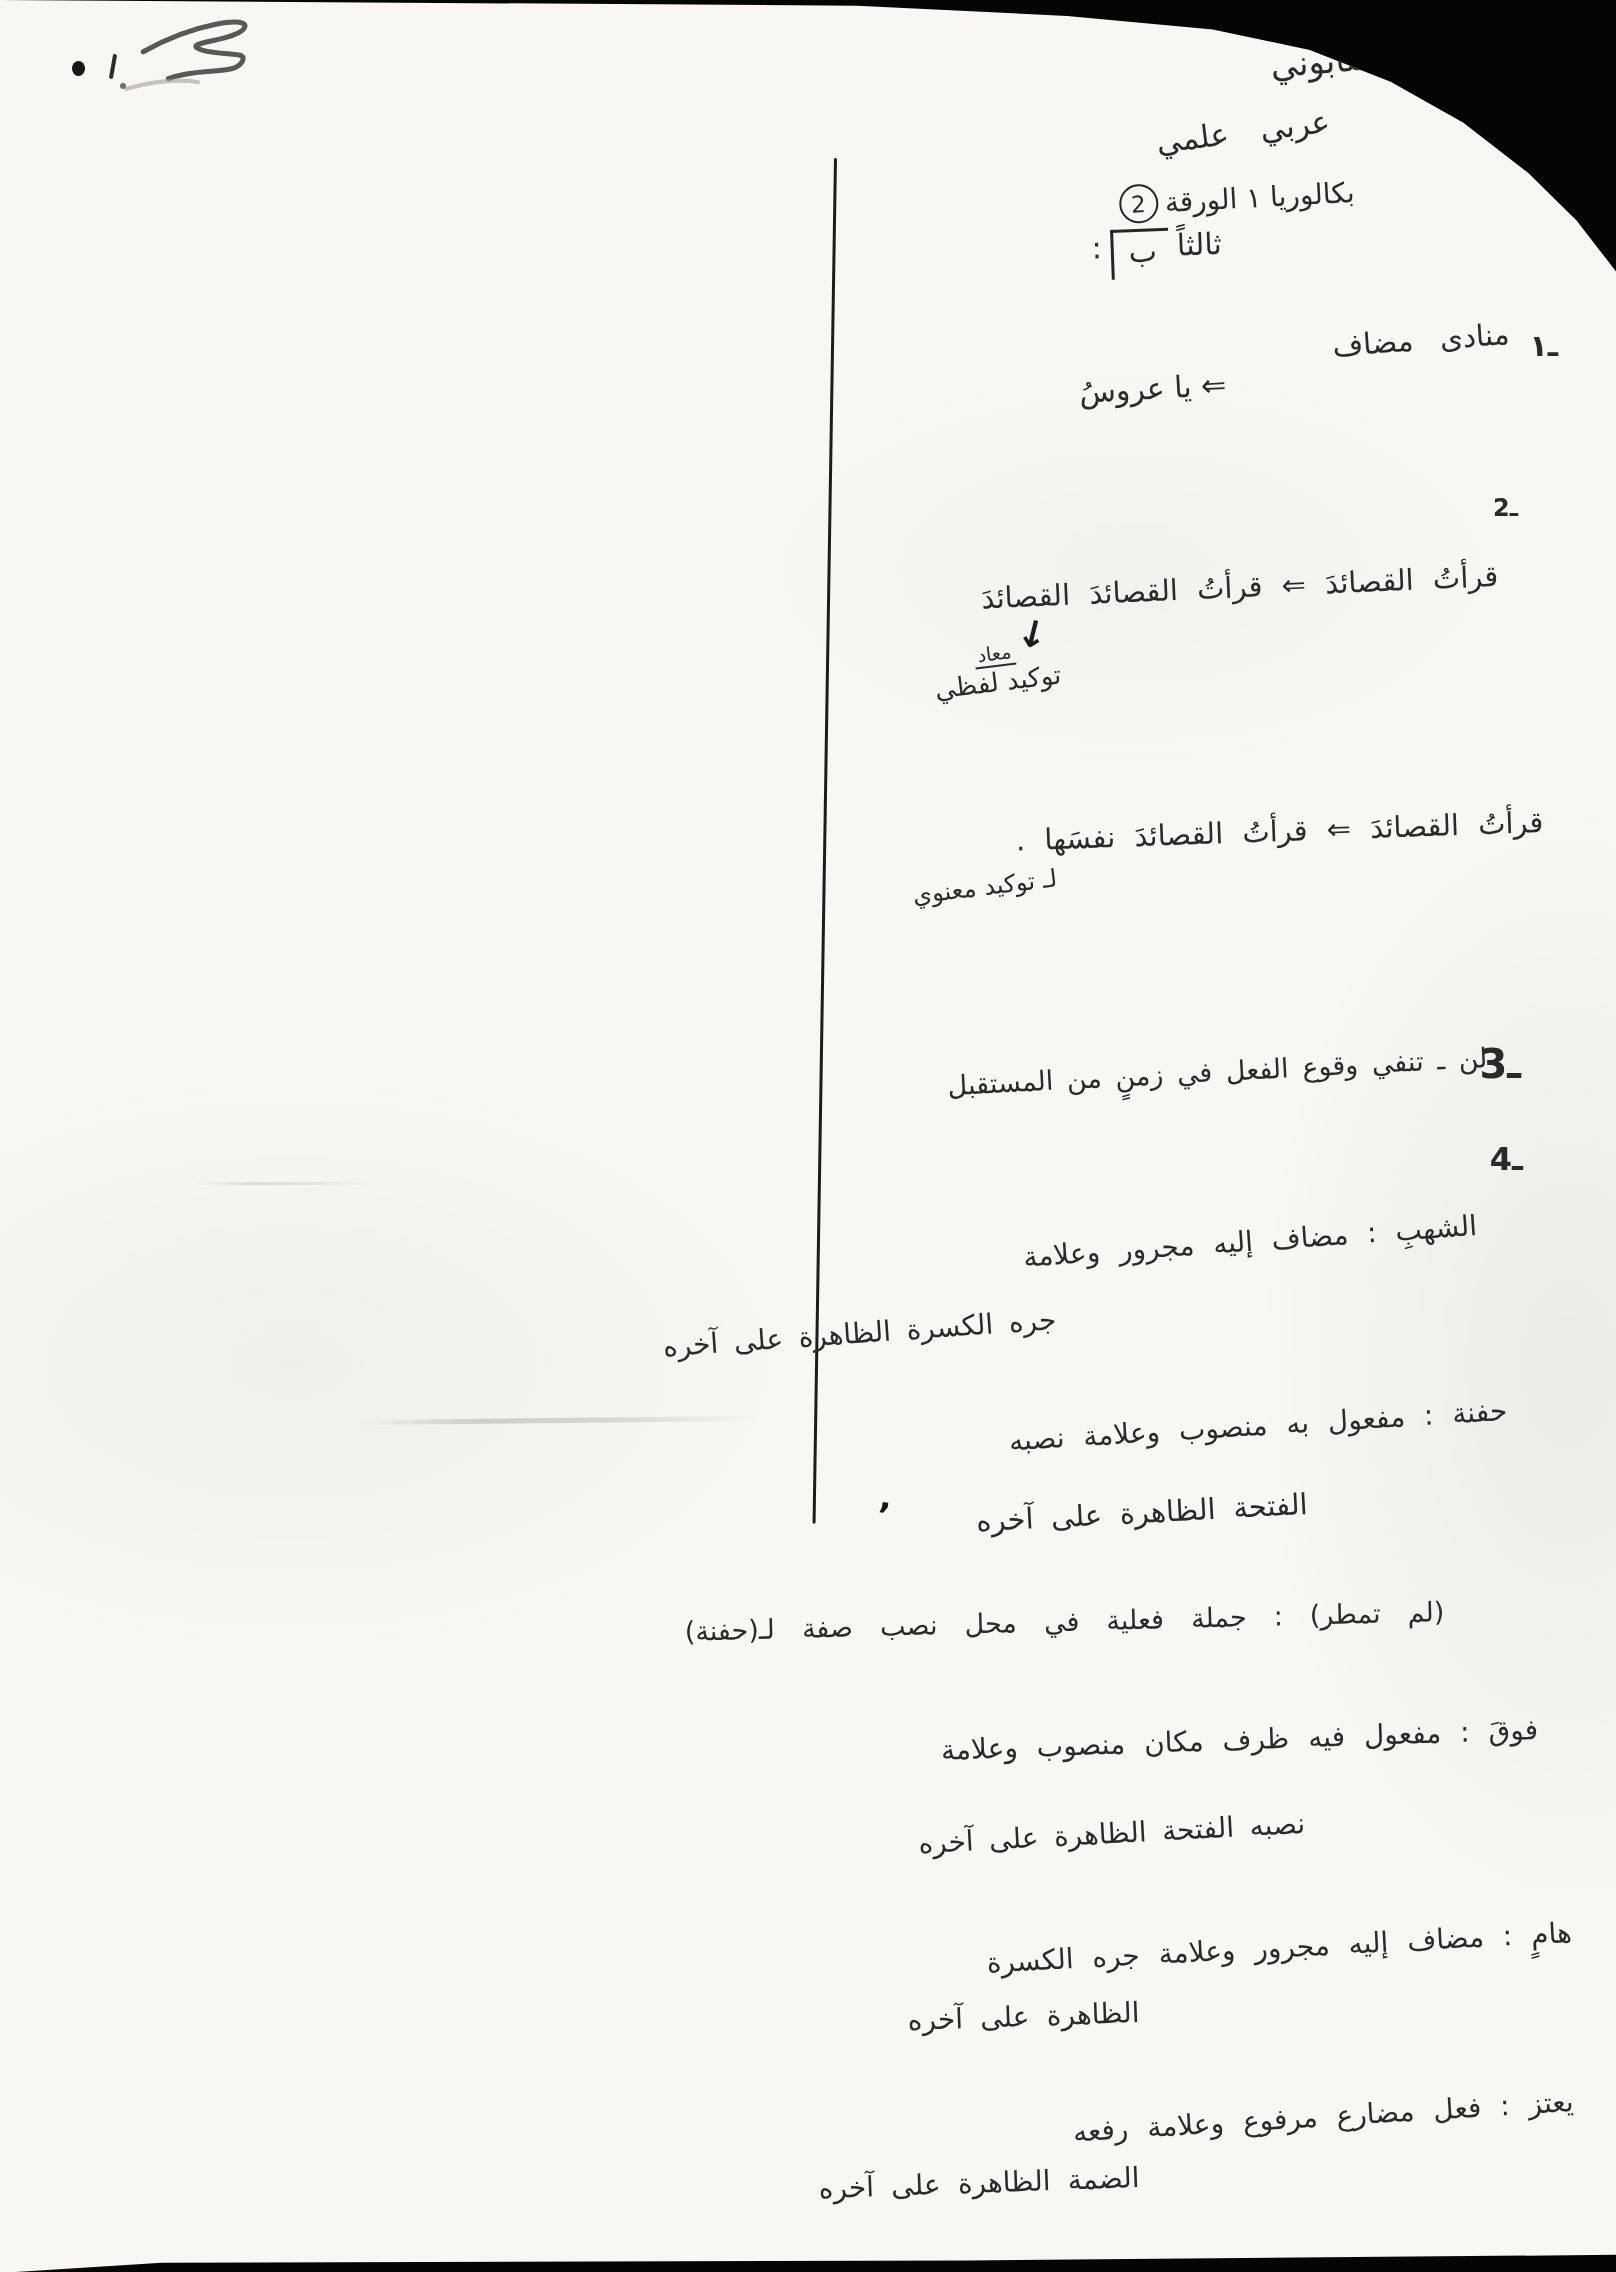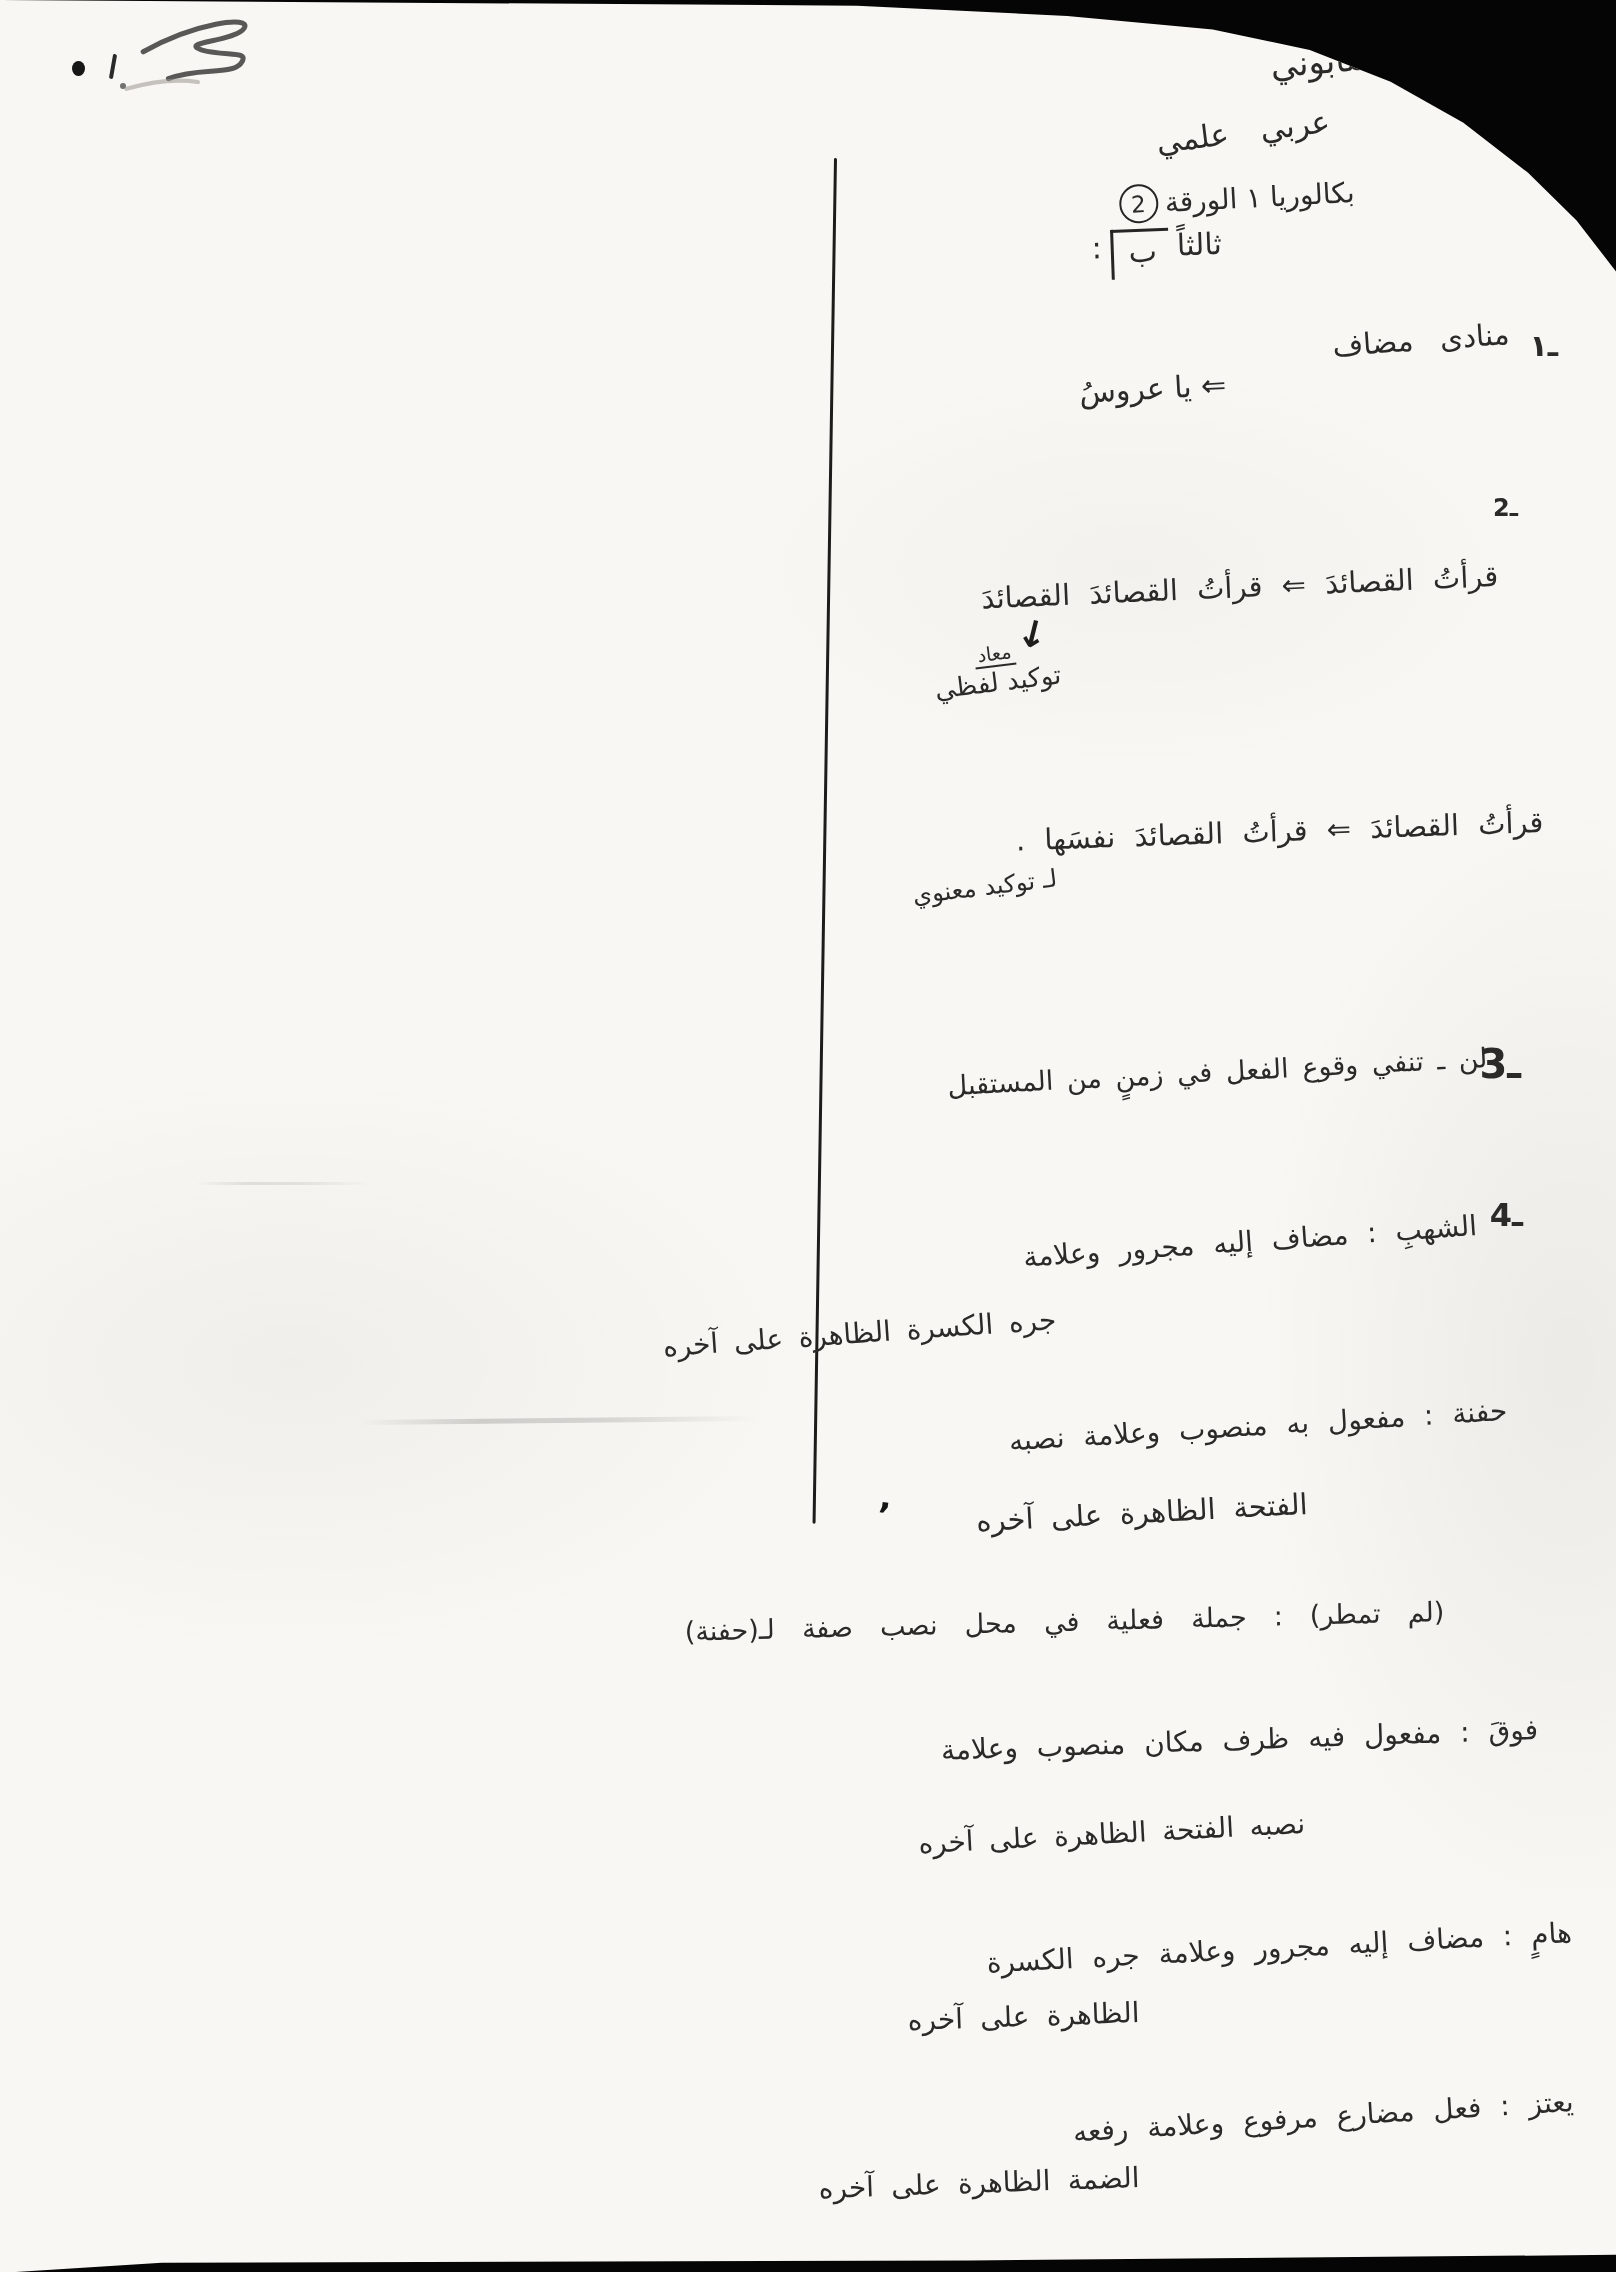--- a/index.html
+++ b/index.html
@@ -75,21 +75,21 @@
     <div class="note-stack" style="left:930px;top:650px;transform:rotate(-7deg);">
       <span class="note-top">معاد</span>
       <span class="note-main">توكيد لفظي</span>
     </div>
     <div class="line wide" style="right:74px;top:805px;font-size:29px;transform:rotate(-2deg);">قرأتُ القصائدَ ⇐ قرأتُ القصائدَ نفسَها .</div>
     <div class="note-stack" style="left:911px;top:881px;transform:rotate(-7deg);font-size:24.4px;">لـ توكيد معنوي</div>
 
     <div class="line marker" style="right:96px;top:1041px;font-size:40px;direction:ltr;">ـ3</div>
     <div class="line" style="right:131px;top:1042px;font-size:27px;transform:rotate(-3deg);word-spacing:5px;">لن ـ تنفي وقوع الفعل في زمنٍ من المستقبل</div>
 
-    <div class="line marker" style="right:94px;top:1196px;font-size:32px;direction:ltr;">ـ4</div>
+    <div class="line marker" style="right:94px;top:1140px;font-size:32px;direction:ltr;">ـ4</div>
     <div class="line wide" style="right:141px;top:1209px;font-size:28px;transform:rotate(-4deg);">الشهبِ : مضاف إليه مجرور وعلامة</div>
     <div class="line" style="right:562px;top:1303px;font-size:28px;transform:rotate(-4deg);word-spacing:6.7px;">جره الكسرة الظاهرة على آخره</div>
 
     <div class="smudge" style="left:360px;top:1418px;width:396px;height:5px;transform:rotate(-0.6deg);"></div>
     <div class="smudge" style="left:195px;top:1182px;width:177px;height:3.4px;opacity:.18;"></div>
 
     <div class="line wide" style="right:111px;top:1394px;font-size:28px;transform:rotate(-3.5deg);">حفنة : مفعول به منصوب وعلامة نصبه</div>
     <div class="line" style="right:310px;top:1487px;font-size:29px;transform:rotate(-3deg);word-spacing:8.4px;">الفتحة الظاهرة على آخره</div>
     <div class="straymark" style="left:877px;top:1495px;font-size:34px;transform:rotate(8deg);">’</div>
 

